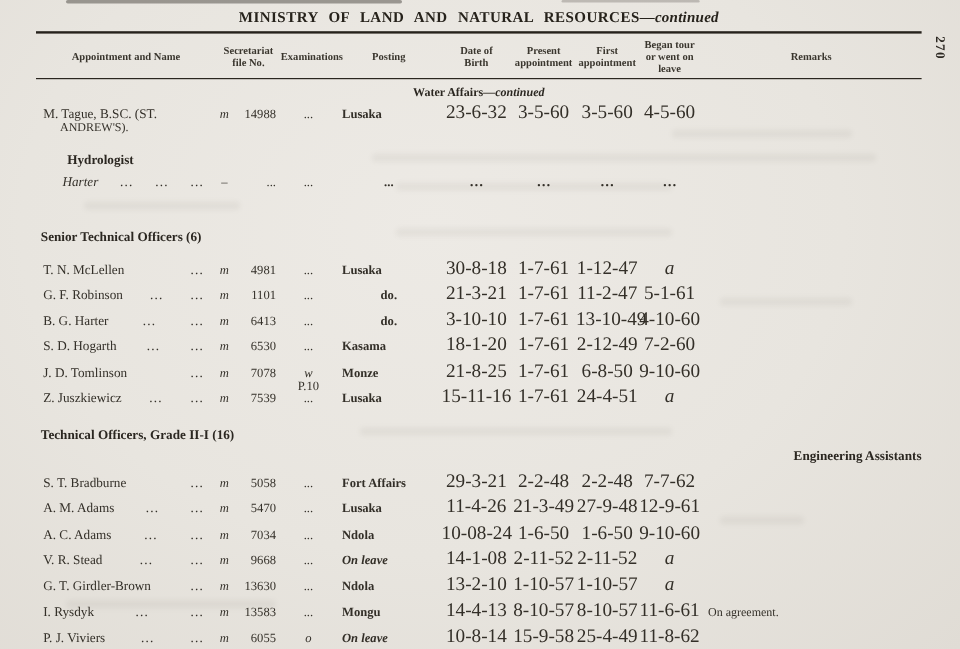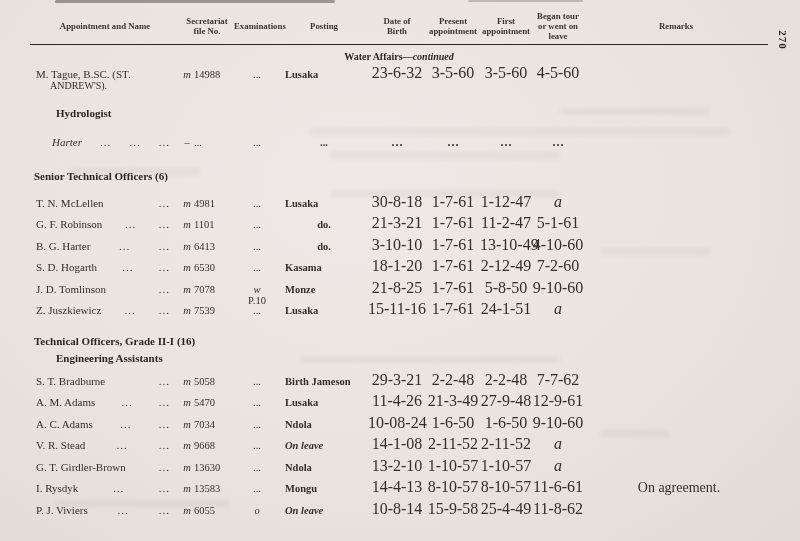--- a/index.html
+++ b/index.html
@@ -27,43 +27,43 @@
     padding:3px 0 2px;min-height:32px;
   }
   .th{font-size:8.8px;line-height:10px;text-align:center;white-space:nowrap;color:#3a362e;font-weight:bold;overflow:visible;}
   
   .section-heading{text-align:center;font-weight:bold;font-size:10px;margin:6px 0 2px;color:#2b2721;}
   .group-heading{font-weight:bold;font-size:11px;color:#2b2721;}
   .gh-1{padding-left:4px;}
   .gh-2{padding-left:26px;}
   .gh-sub{padding-left:26px;}
   .m-g1{margin:3px 0 6px;}
-  .m-g2{margin-top:15px;margin-bottom:13px;}
-  .m-g3{margin-top:16px;margin-bottom:11px;}
+  .m-g2{margin-top:15px;margin-bottom:2px;}
+  .m-g3{margin-top:28px;margin-bottom:11px;}
   .m-g4{margin-top:13px;margin-bottom:0;}
-  .m-sub{margin-top:5px;margin-bottom:7px;}
+  .m-sub{margin-top:5px;margin-bottom:7px;text-align:right;}
   
   .row{
     display:grid;grid-template-columns:150px 14px 40px 46px 88px 58px 54px 52px 52px 1fr;
     align-items:baseline;height:21.5px;font-size:11px;
   }
   .row.tall{height:28px;}
   .cell{white-space:nowrap;}
   .name-cell{padding-left:6px;padding-right:10px;}
   .nline{display:flex;justify-content:space-between;align-items:center;}
   .nm2{padding-left:14px;font-size:10px;line-height:11px;}
   .name-ind{padding-left:16px;}
   .c-m{text-align:center;font-size:10.5px;}
   .c-m.it{font-style:italic;}
-  .c-file{text-align:left;padding-right:4px;font-size:10.5px;}
+  .c-file{text-align:right;padding-right:4px;font-size:10.5px;}
   .c-exam{text-align:center;font-size:10.5px;}
   .c-post{text-align:left;padding-left:5px;font-size:10.5px;font-weight:bold;}
   .c-post.ctr{text-align:center;padding-left:0;}
   .c-date{text-align:center;font-size:16px;}
-  .c-rem{text-align:center;padding-left:6px;font-size:14px;}
+  .c-rem{text-align:left;padding-left:6px;font-size:10px;}
   .leader{letter-spacing:1px;}
   
   .artifact{position:absolute;pointer-events:none;}
   .streak{background:#4a463f;border-radius:2px;}
   .ghost{background:#6b655a;opacity:.07;filter:blur(2px);border-radius:3px;}
 </style>
 </head>
 <body>
 
 <div class="artifact streak" style="left:55px;top:0;width:280px;height:3px;opacity:.5;"></div>
@@ -74,20 +74,21 @@
 <div class="artifact ghost" style="left:70px;top:168px;width:130px;height:7px;"></div>
 <div class="artifact ghost" style="left:330px;top:190px;width:230px;height:7px;"></div>
 <div class="artifact ghost" style="left:600px;top:248px;width:110px;height:7px;"></div>
 <div class="artifact ghost" style="left:300px;top:356px;width:260px;height:7px;"></div>
 <div class="artifact ghost" style="left:600px;top:430px;width:70px;height:7px;"></div>
 <div class="artifact ghost" style="left:55px;top:500px;width:175px;height:7px;"></div>
 
 <div class="page-num">270</div>
 
 <div class="sheet">
+  <div class="title"><span>MINISTRY OF LAND AND NATURAL RESOURCES</span><span class="it">—continued</span></div>
 
   <div class="thead">
       <div class="th">
         <div>Appointment and Name</div>
       </div>
       <div class="th">
         <div>Secretariat</div>
         <div>file No.</div>
       </div>
       <div class="th">
@@ -251,59 +252,59 @@
         </div>
         <div class="cell c-m it">m</div>
         <div class="cell c-file">7078</div>
         <div class="cell c-exam">
           <div class="it">w</div>
           <div class="">P.10</div>
         </div>
         <div class="cell c-post">Monze</div>
         <div class="cell c-date">21-8-25</div>
         <div class="cell c-date">1-7-61</div>
-        <div class="cell c-date">5-8-50</div>
+        <div class="cell c-date">6-8-50</div>
         <div class="cell c-date">9-10-60</div>
         <div class="cell c-rem"></div>
       </div>
       <div class="row">
         <div class="cell name-cell">
           <div class="nline">
             <div class="">Z. Juszkiewicz</div>
             <div class="leader">...</div>
             <div class="leader">...</div>
           </div>
         </div>
         <div class="cell c-m it">m</div>
         <div class="cell c-file">7539</div>
         <div class="cell c-exam">
           <div class="">...</div>
         </div>
         <div class="cell c-post">Lusaka</div>
         <div class="cell c-date">15-11-16</div>
         <div class="cell c-date">1-7-61</div>
-        <div class="cell c-date">24-1-51</div>
+        <div class="cell c-date">24-4-51</div>
         <div class="cell c-date it">a</div>
         <div class="cell c-rem"></div>
       </div>
       <div class="group-heading gh-1 m-g4">Technical Officers, Grade II-I (16)</div>
       <div class="group-heading gh-sub m-sub">Engineering Assistants</div>
       <div class="row">
         <div class="cell name-cell">
           <div class="nline">
             <div class="">S. T. Bradburne</div>
             <div class="leader">...</div>
           </div>
         </div>
         <div class="cell c-m it">m</div>
         <div class="cell c-file">5058</div>
         <div class="cell c-exam">
           <div class="">...</div>
         </div>
-        <div class="cell c-post">Birth Jameson</div>
+        <div class="cell c-post">Fort Affairs</div>
         <div class="cell c-date">29-3-21</div>
         <div class="cell c-date">2-2-48</div>
         <div class="cell c-date">2-2-48</div>
         <div class="cell c-date">7-7-62</div>
         <div class="cell c-rem"></div>
       </div>
       <div class="row">
         <div class="cell name-cell">
           <div class="nline">
             <div class="">A. M. Adams</div>

